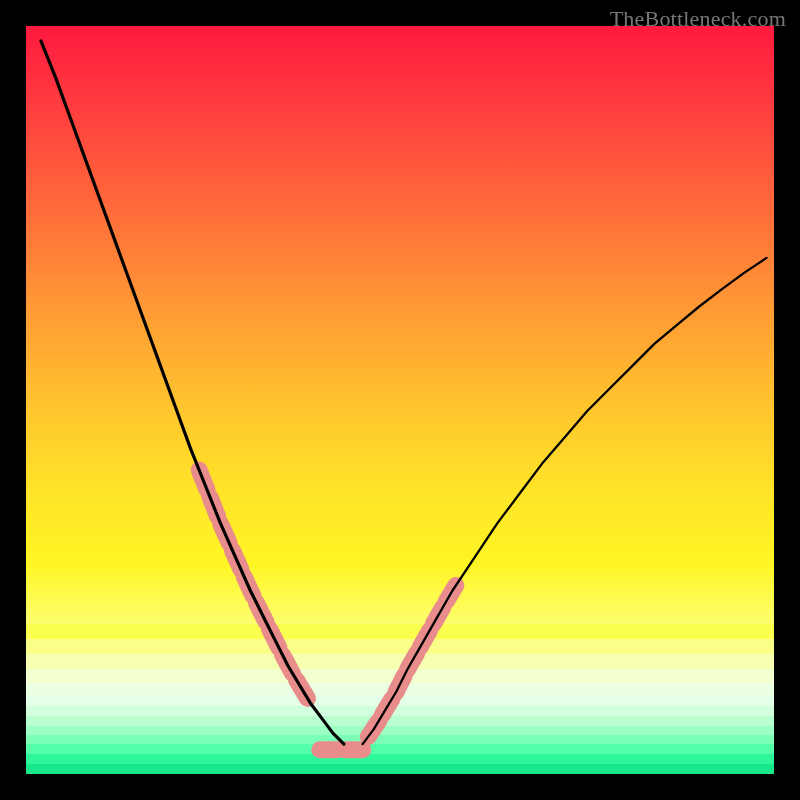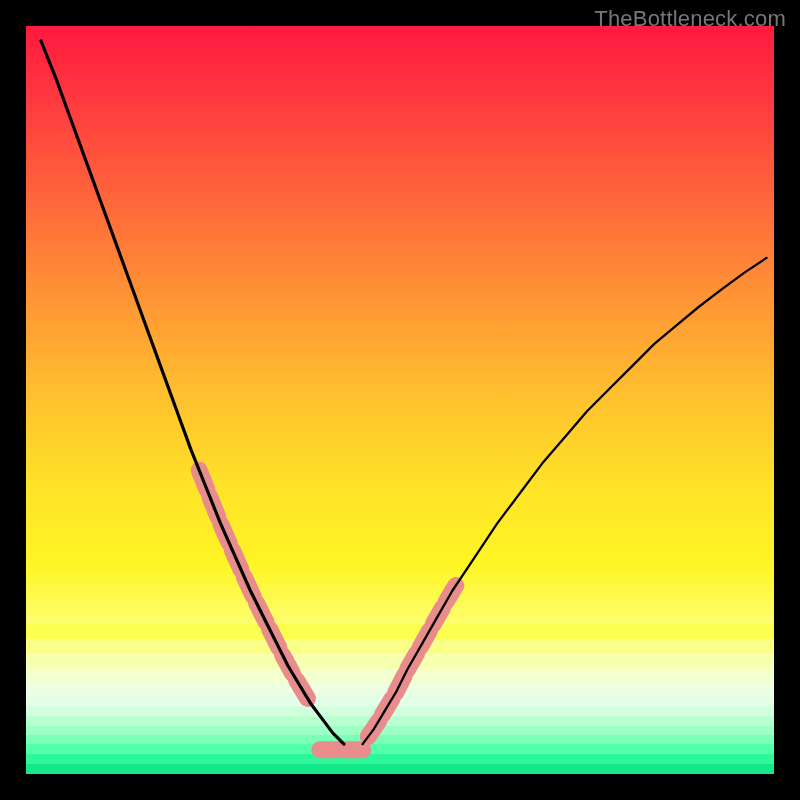--- a/index.html
+++ b/index.html
@@ -51,21 +51,21 @@
   
   .strip {
     position: absolute;
     left: 0;
     width: 100%;
   }
   .watermark {
     position: absolute;
     top: 6px;
     right: 14px;
-    font-family: Liberation Sans, sans-serif;
+    font-family: Liberation Serif, serif;
     font-size: 22px;
     color: #777;
     letter-spacing: 0.2px;
     font-weight: 500;
     user-select: none;
   }
   svg.curves {
     position: absolute;
     inset: 0;
   }

